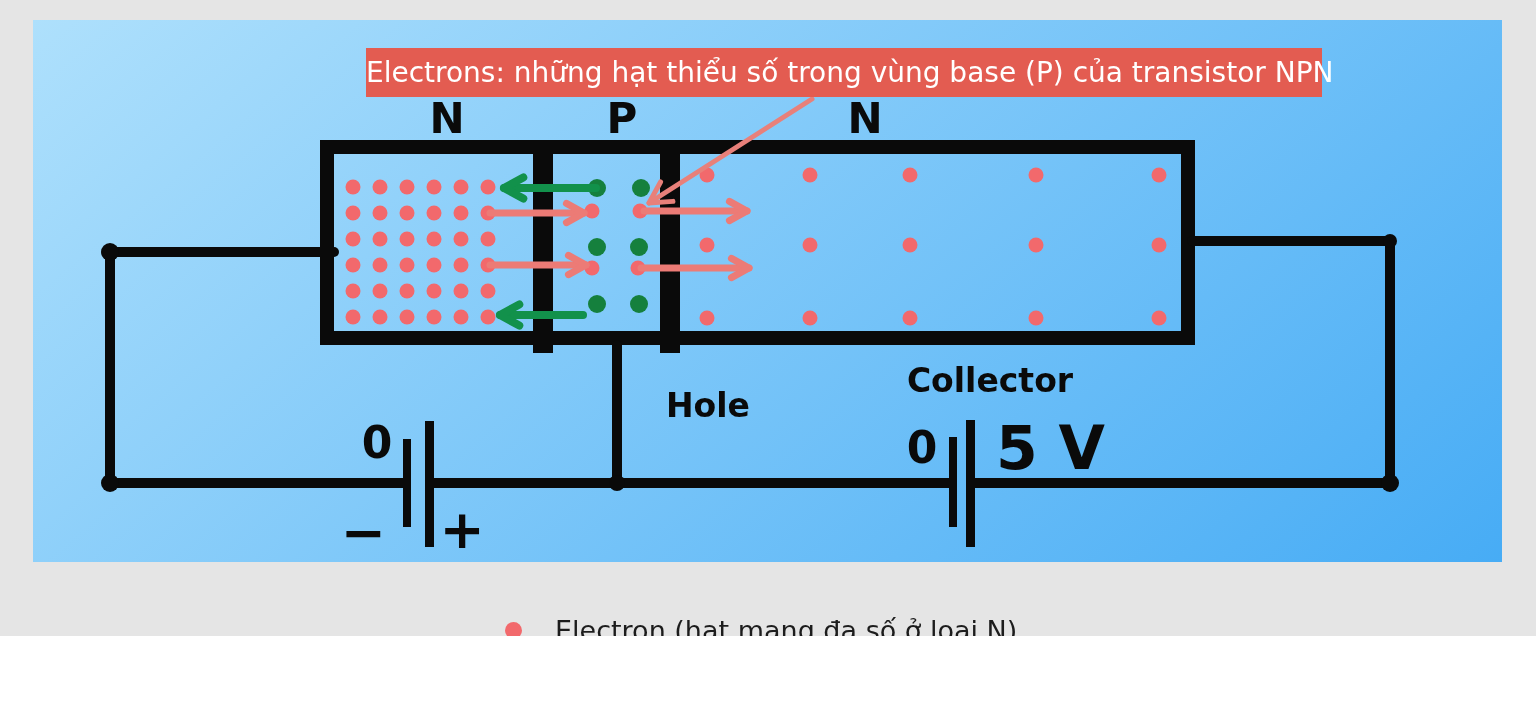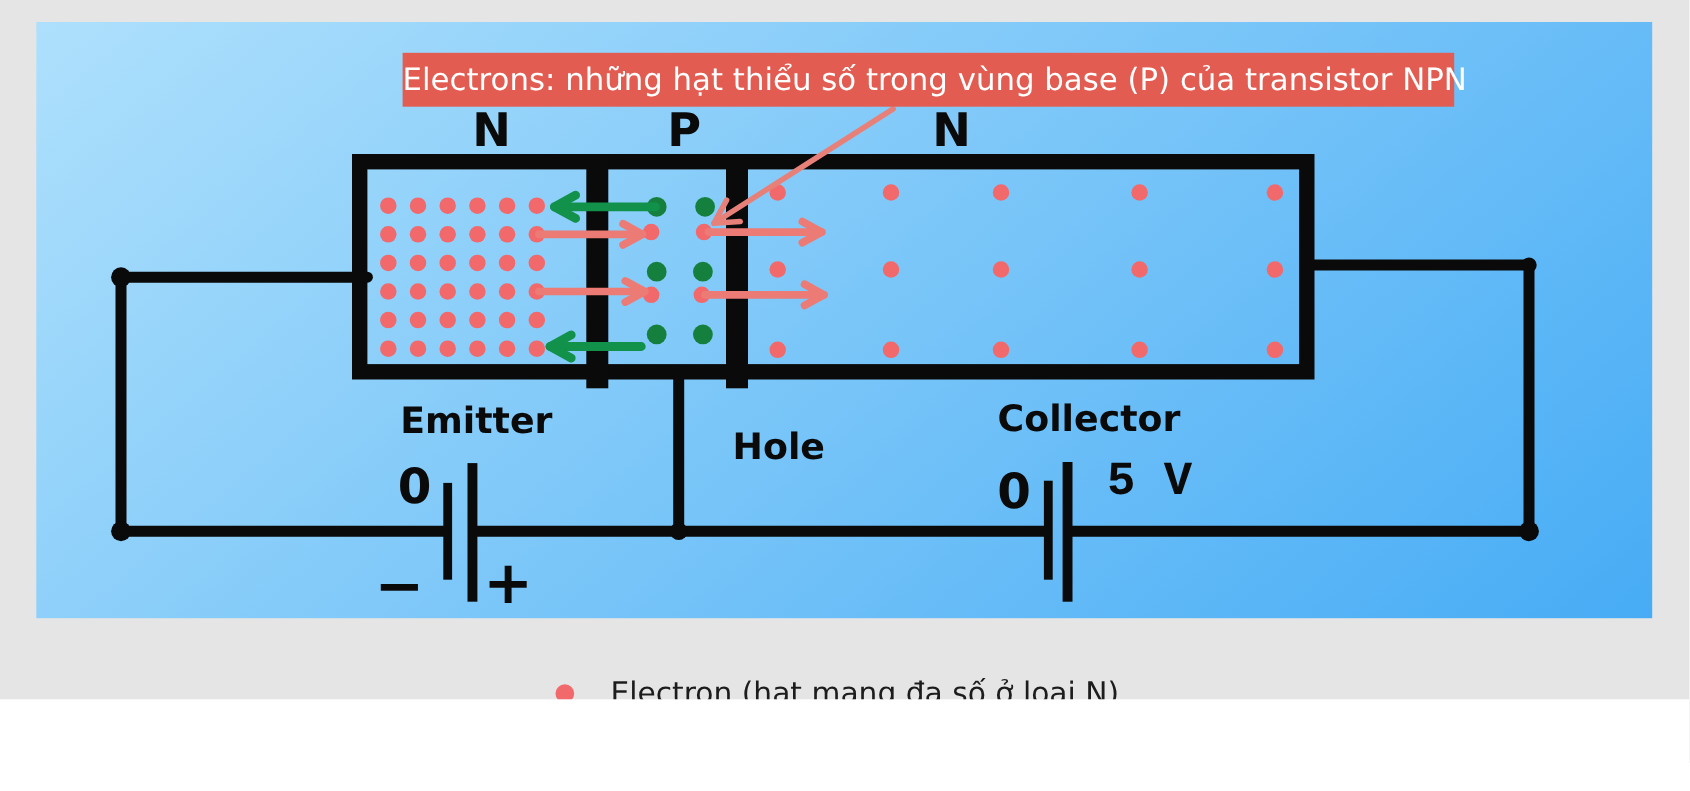--- a/index.html
+++ b/index.html
@@ -26,21 +26,21 @@
   #name-e{left:348px;top:363px;width:170px;}
   #name-b{left:648px;top:386px;width:120px;}
   #name-c{left:890px;top:361px;width:200px;}
   
   .batlbl{position:absolute;font-weight:bold;color:#0a0a0a;text-align:center;}
   #blneg{left:352px;top:417px;width:50px;font-size:44px;}
   #blpos{left:447px;top:420px;width:145px;font-size:44px;}
   #blminus{left:336px;top:501px;width:54px;font-size:54px;}
   #blplus{left:435px;top:498px;width:54px;font-size:54px;}
   #brneg{left:897px;top:422px;width:50px;font-size:44px;}
-  #brpos{left:985px;top:413px;width:120px;font-size:43px;text-align:center;font-family:Liberation Mono, monospace;}
+  #brpos{left:985px;top:413px;width:120px;font-size:60px;text-align:right;}
   
   #legend{position:absolute;left:505px;top:613px;}
   .lrow{display:flex;align-items:center;height:35px;}
   .ldot{width:17px;height:17px;border-radius:50%;margin-right:14px;flex:0 0 auto;}
   .ltxt{font-size:27px;color:#1c1c1c;white-space:nowrap;margin-left:19px;}
   
   #ovl{position:absolute;left:0;top:0;width:1536px;height:719px;pointer-events:none;z-index:5;}
   .txt-layer{z-index:6;}
 </style>
 </head>
@@ -54,21 +54,20 @@
   </div>
 
   <div id="tbox"></div>
   <div id="sep1" class="sepbar"></div>
   <div id="sep2" class="sepbar"></div>
 
   <div id="type-e" class="ntype txt-layer">N</div>
   <div id="type-b" class="ntype txt-layer">P</div>
   <div id="type-c" class="ntype txt-layer">N</div>
 
-  <div id="name-e" class="rname txt-layer">Emitter</div>
   <div id="name-b" class="rname txt-layer">Hole</div>
   <div id="name-c" class="rname txt-layer">Collector</div>
 
   <div id="blneg" class="batlbl txt-layer">0</div>
   <div id="blminus" class="batlbl txt-layer">−</div>
   <div id="blplus" class="batlbl txt-layer">+</div>
   <div id="brneg" class="batlbl txt-layer">0</div>
   <div id="brpos" class="batlbl txt-layer">5 V</div>
 
   <svg id="ovl">

